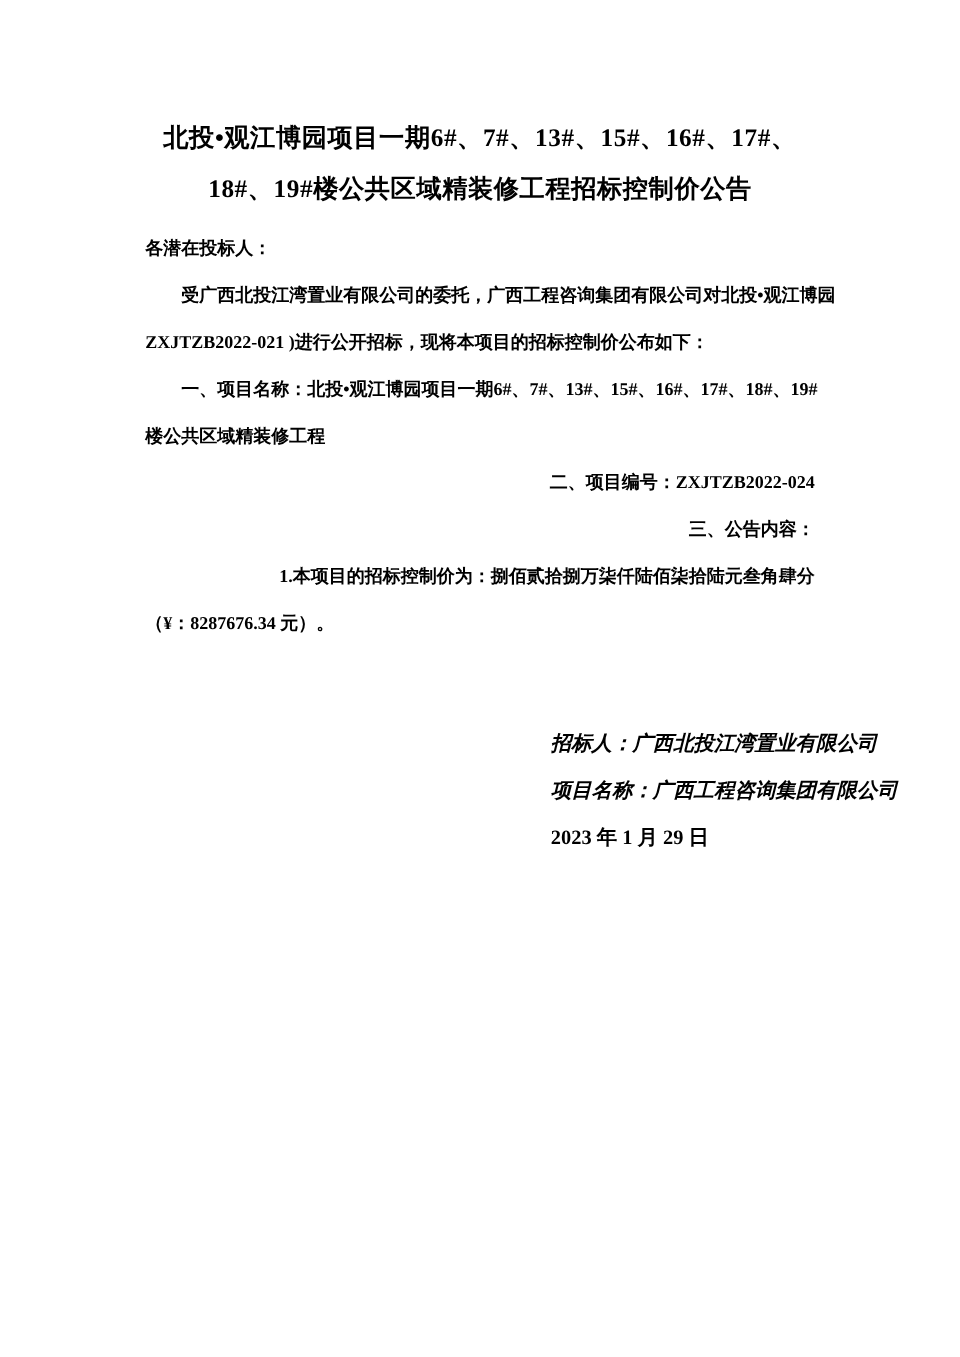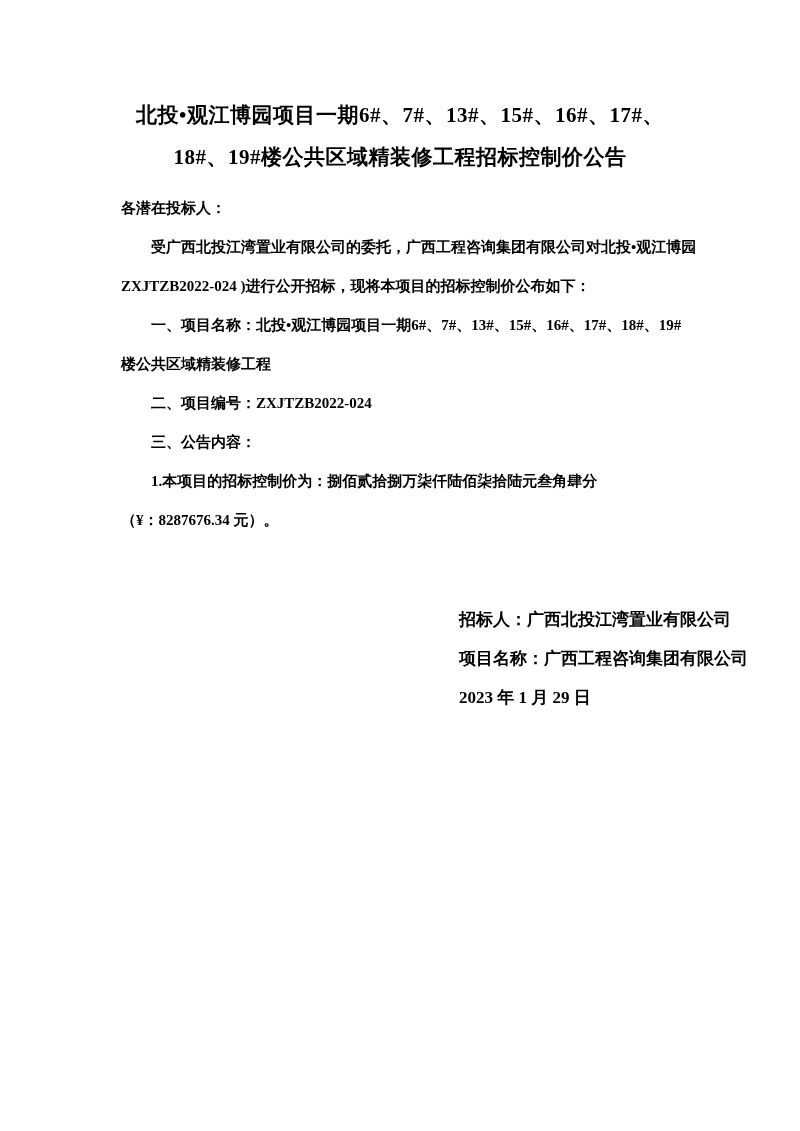--- a/index.html
+++ b/index.html
@@ -27,53 +27,55 @@
   .body-block {
     margin-top: 11px;
     font-size: 15px;
     line-height: 39px;
   }
   .line {
     white-space: pre;
   }
   .line.indent {
     padding-left: 2em;
+    text-align: right;
   }
   .amount-line {
     text-align: left;
     white-space: pre;
   }
   .signature-block {
     margin-top: 60px;
     margin-left: 338px;
     width: 300px;
     font-size: 17px;
     line-height: 39px;
   }
   .signature-block .sig-line {
     white-space: pre;
+    font-style: italic;
   }
   .signature-block .sig-date {
     text-align: left;
     white-space: pre;
   }
 </style>
 </head>
 <body>
 
 <div class="page">
   <div class="content">
 
     <div class="doc-title">北投•观江博园项目一期6#、7#、13#、15#、16#、17#、18#、19#楼公共区域精装修工程招标控制价公告</div>
 
     <div class="body-block">
       <div class="line">各潜在投标人：</div>
 
       <div class="line indent">受广西北投江湾置业有限公司的委托，广西工程咨询集团有限公司对北投•观江博园</div>
-      <div class="line">ZXJTZB2022-024 )进行公开招标，现将本项目的招标控制价公布如下：</div>
+      <div class="line">ZXJTZB2022-021 )进行公开招标，现将本项目的招标控制价公布如下：</div>
       <div class="line indent">一、项目名称：北投•观江博园项目一期6#、7#、13#、15#、16#、17#、18#、19#</div>
       <div class="line">楼公共区域精装修工程</div>
       <div class="line indent">二、项目编号：ZXJTZB2022-024</div>
       <div class="line indent">三、公告内容：</div>
       <div class="line indent">1.本项目的招标控制价为：捌佰贰拾捌万柒仟陆佰柒拾陆元叁角肆分</div>
 
       <div class="line amount-line">（¥：8287676.34 元）。</div>
     </div>
 
     <div class="signature-block">

